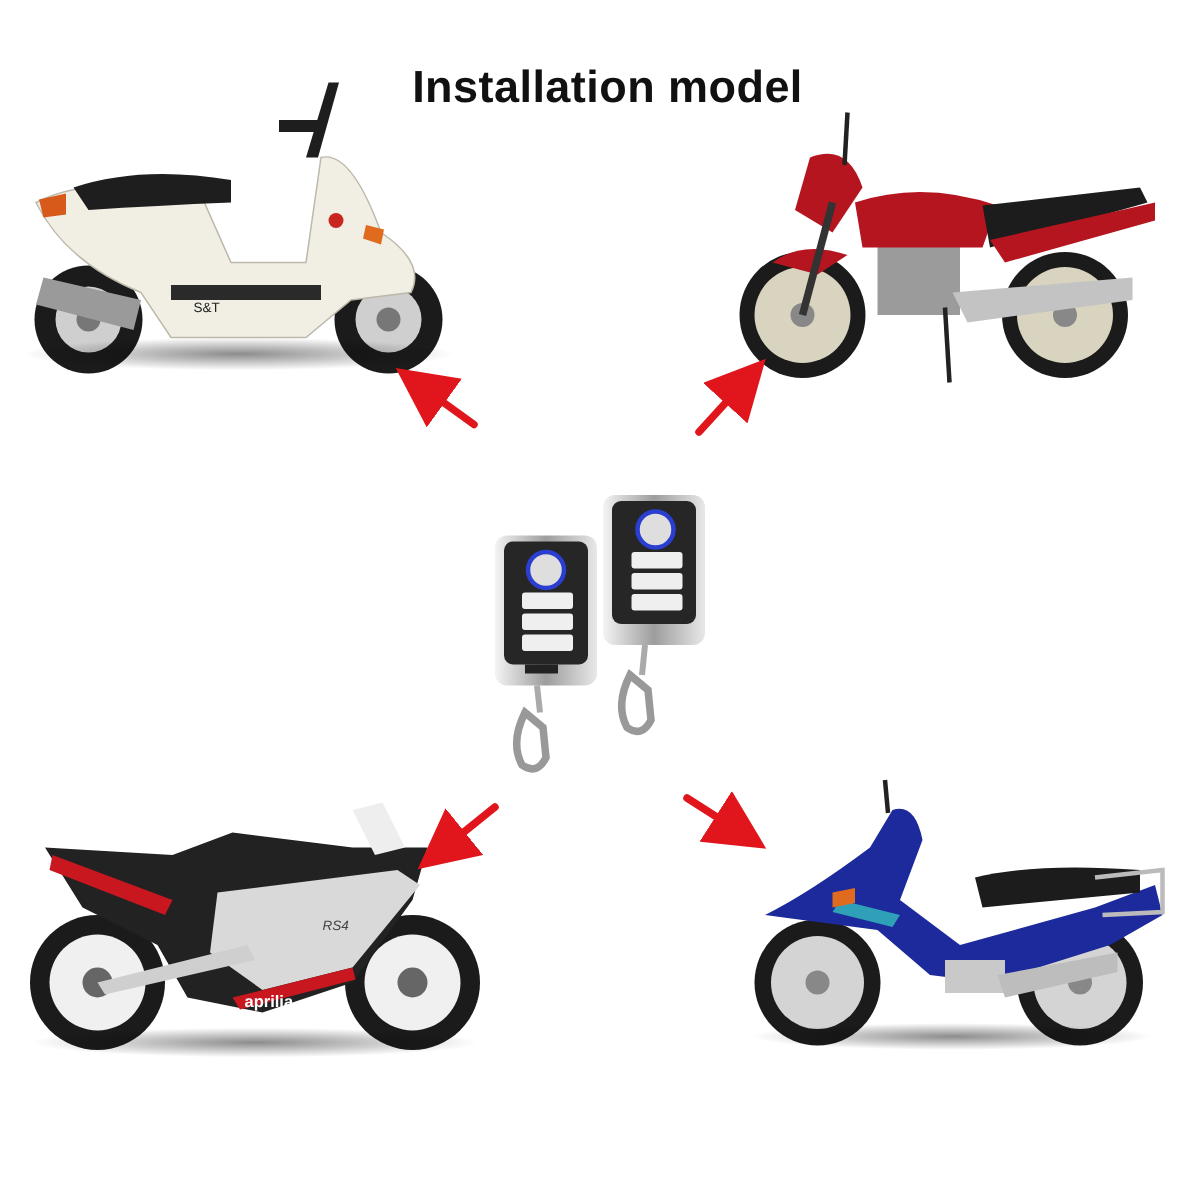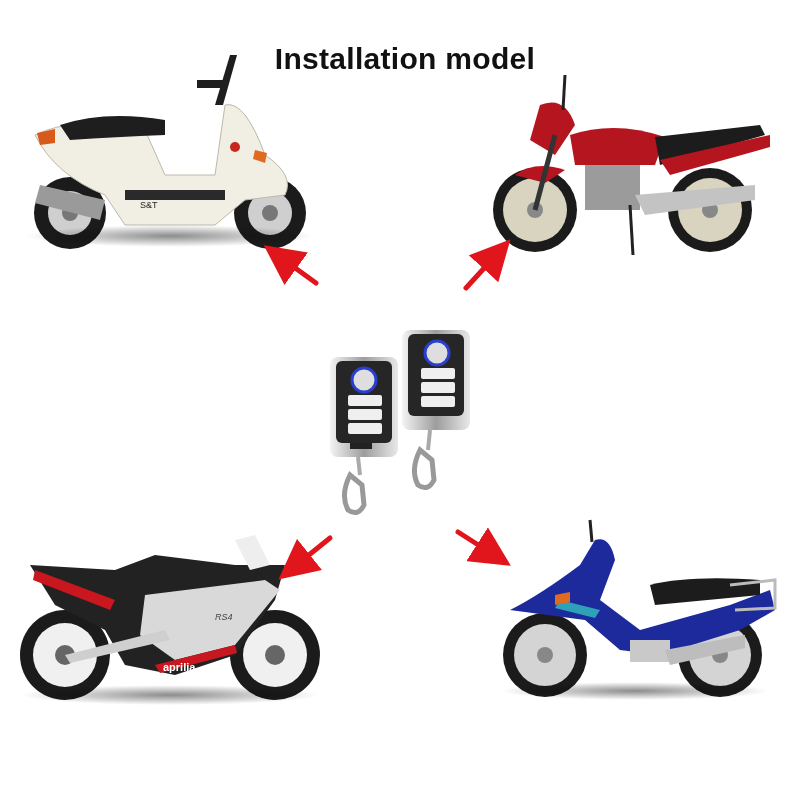--- a/index.html
+++ b/index.html
@@ -8,21 +8,21 @@
   .vehicle { position:absolute; }
   .shadow { position:absolute; background:radial-gradient(ellipse at center, rgba(0,0,0,0.45), rgba(0,0,0,0) 70%); }
   svg { display:block; }
   .arrow { position:absolute; left:0; top:0; }
 </style>
 </head>
 <body>
 
 <div class="title">Installation model</div>
 
-<div class="vehicle" style="left:15px;top:25px;width:310px;height:225px;">
+<div class="vehicle" style="left:4px;top:25px;width:310px;height:225px;">
   <div class="shadow" style="left:10px;top:200px;width:290px;height:22px;"></div>
   <svg width="310" height="225" viewBox="0 0 310 225">
 
     <circle cx="55" cy="188" r="36" fill="#1b1b1b"></circle>
       <circle cx="55" cy="188" r="22" fill="#cfcfcf"></circle>
       <circle cx="55" cy="188" r="8" fill="#777"></circle>
 
     <circle cx="255" cy="188" r="36" fill="#1b1b1b"></circle>
       <circle cx="255" cy="188" r="22" fill="#cfcfcf"></circle>
       <circle cx="255" cy="188" r="8" fill="#777"></circle>

